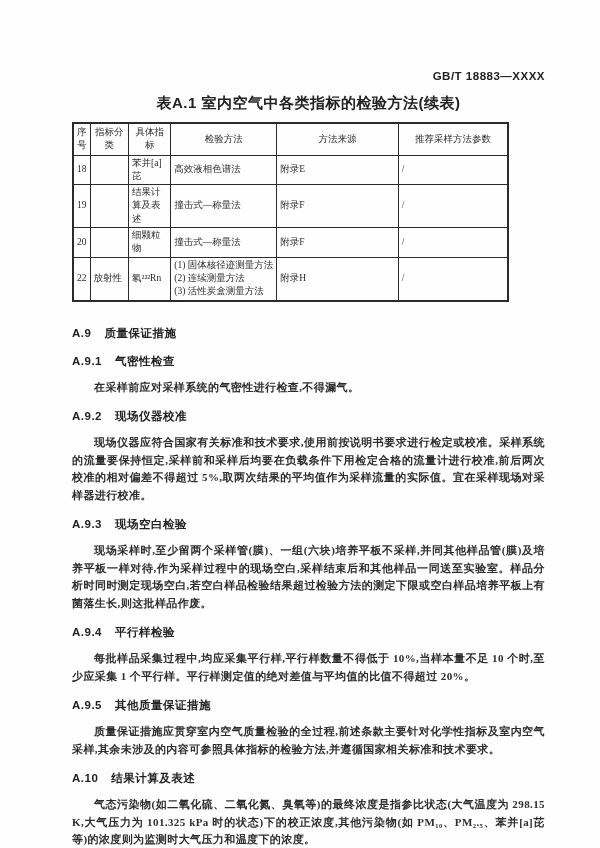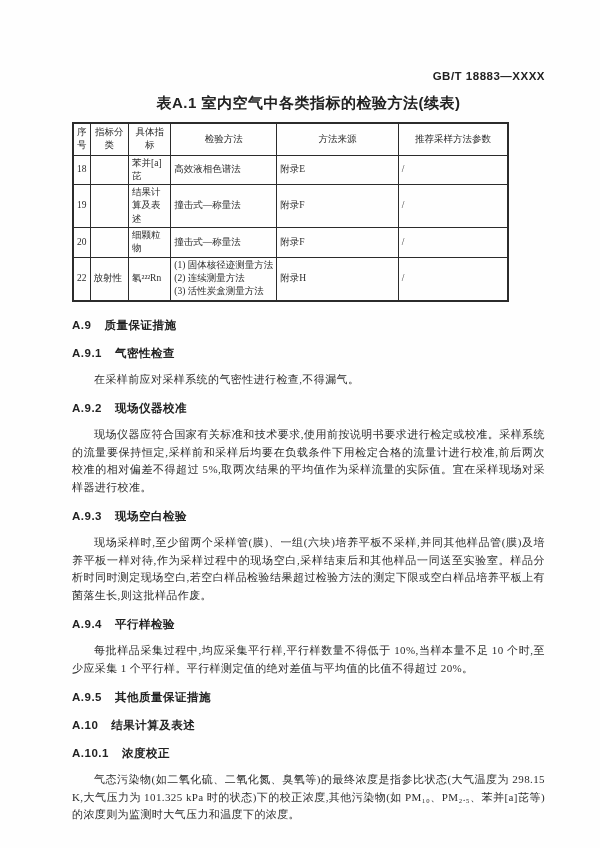--- a/index.html
+++ b/index.html
@@ -72,20 +72,21 @@
   .h .num { margin-right: 13px; }
   
   p.body-text {
     font-size: 11px;
     line-height: 17.5px;
     letter-spacing: 0.4px;
     text-align: justify;
     text-indent: 2em;
     margin: 6px 0 10px 0;
     color: #2d2d2d;
+    font-weight: bold;
   }
 </style>
 </head>
 <body>
 
 <div class="page">
 
   <div class="doc-code">GB/T 18883—XXXX</div>
 
   <div class="table-title">表A.1 室内空气中各类指标的检验方法(续表)</div>
@@ -142,21 +143,21 @@
           <div class="met-line">(1) 固体核径迹测量方法</div>
           <div class="met-line">(2) 连续测量方法</div>
           <div class="met-line">(3) 活性炭盒测量方法</div>
         </td>
         <td class="c-src">附录H</td>
         <td class="c-par">/</td>
       </tr>
     </tbody>
   </table>
 
-  <div class="h" style="margin-top:16px">
+  <div class="h" style="margin-top:24px">
     <span class="num">A.9</span><span>质量保证措施</span>
   </div>
 
   <div class="h">
     <span class="num">A.9.1</span><span>气密性检查</span>
   </div>
   <p class="body-text">在采样前应对采样系统的气密性进行检查,不得漏气。</p>
 
   <div class="h">
     <span class="num">A.9.2</span><span>现场仪器校准</span>
@@ -169,23 +170,21 @@
   <p class="body-text">现场采样时,至少留两个采样管(膜)、一组(六块)培养平板不采样,并同其他样品管(膜)及培养平板一样对待,作为采样过程中的现场空白,采样结束后和其他样品一同送至实验室。样品分析时同时测定现场空白,若空白样品检验结果超过检验方法的测定下限或空白样品培养平板上有菌落生长,则这批样品作废。</p>
 
   <div class="h">
     <span class="num">A.9.4</span><span>平行样检验</span>
   </div>
   <p class="body-text">每批样品采集过程中,均应采集平行样,平行样数量不得低于 10%,当样本量不足 10 个时,至少应采集 1 个平行样。平行样测定值的绝对差值与平均值的比值不得超过 20%。</p>
 
   <div class="h">
     <span class="num">A.9.5</span><span>其他质量保证措施</span>
   </div>
+  <p class="body-text">质量保证措施应贯穿室内空气质量检验的全过程,前述条款主要针对化学性指标及室内空气采样,其余未涉及的内容可参照具体指标的检验方法,并遵循国家相关标准和技术要求。</p>
 
   <div class="h">
     <span class="num">A.10</span><span>结果计算及表述</span>
   </div>
 
-  <div class="h">
-    <span class="num">A.10.1</span><span>浓度校正</span>
-  </div>
   <p class="body-text">气态污染物(如二氧化硫、二氧化氮、臭氧等)的最终浓度是指参比状态(大气温度为 298.15 K,大气压力为 101.325 kPa 时的状态)下的校正浓度,其他污染物(如 PM₁₀、PM₂.₅、苯并[a]芘等)的浓度则为监测时大气压力和温度下的浓度。</p>
 
 </div>
 
 </body></html>

